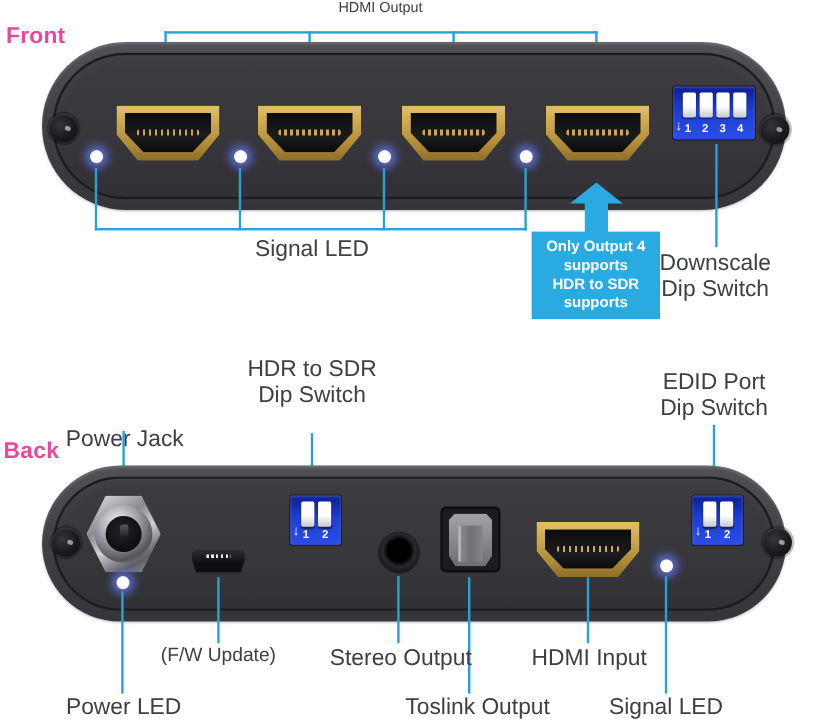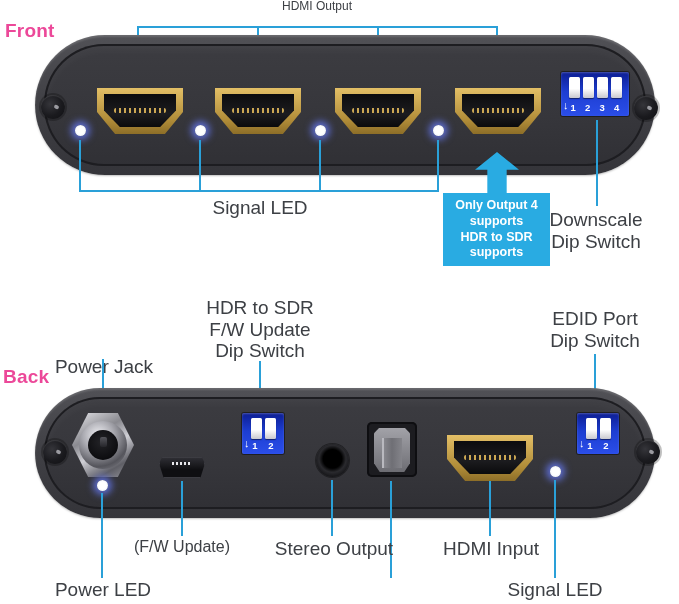--- a/index.html
+++ b/index.html
@@ -176,21 +176,20 @@
     <div>Dip Switch</div>
   </div>
 
   <div class="sec-title" style="left:3px; top:366px;">Back</div>
 
   <div class="ann" style="left:39px; top:356px; width:130px;">Power Jack</div>
   <div class="lv" style="left:102px; top:359px; height:57px;"></div>
 
   <div class="ann" style="left:195px; top:297px; width:130px;">
     <div>HDR to SDR</div>
-    <div>F/W Update</div>
     <div>Dip Switch</div>
   </div>
   <div class="lv" style="left:259px; top:361px; height:56px;"></div>
 
   <div class="ann" style="left:530px; top:308px; width:130px;">
     <div>EDID Port</div>
     <div>Dip Switch</div>
   </div>
   <div class="lv" style="left:594px; top:354px; height:58px;"></div>
 
@@ -254,15 +253,16 @@
   <div class="lv" style="left:390px; top:481px; height:97px;"></div>
   <div class="lv" style="left:489px; top:481px; height:55px;"></div>
   <div class="lv" style="left:554px; top:480px; height:98px;"></div>
 
   <div class="ann" style="left:102px; top:538px; width:160px;">
     <div class="ann-sub">(F/W Update)</div>
   </div>
   <div class="ann" style="left:264px; top:538px; width:140px;">Stereo Output</div>
   <div class="ann" style="left:421px; top:538px; width:140px;">HDMI Input</div>
   <div class="ann" style="left:43px; top:579px; width:120px;text-align:center;">Power LED</div>
+  <div class="ann" style="left:328px; top:579px; width:140px;">Toslink Output</div>
   <div class="ann" style="left:495px; top:579px; width:120px;">Signal LED</div>
 
 </div>
 
 </body></html>

